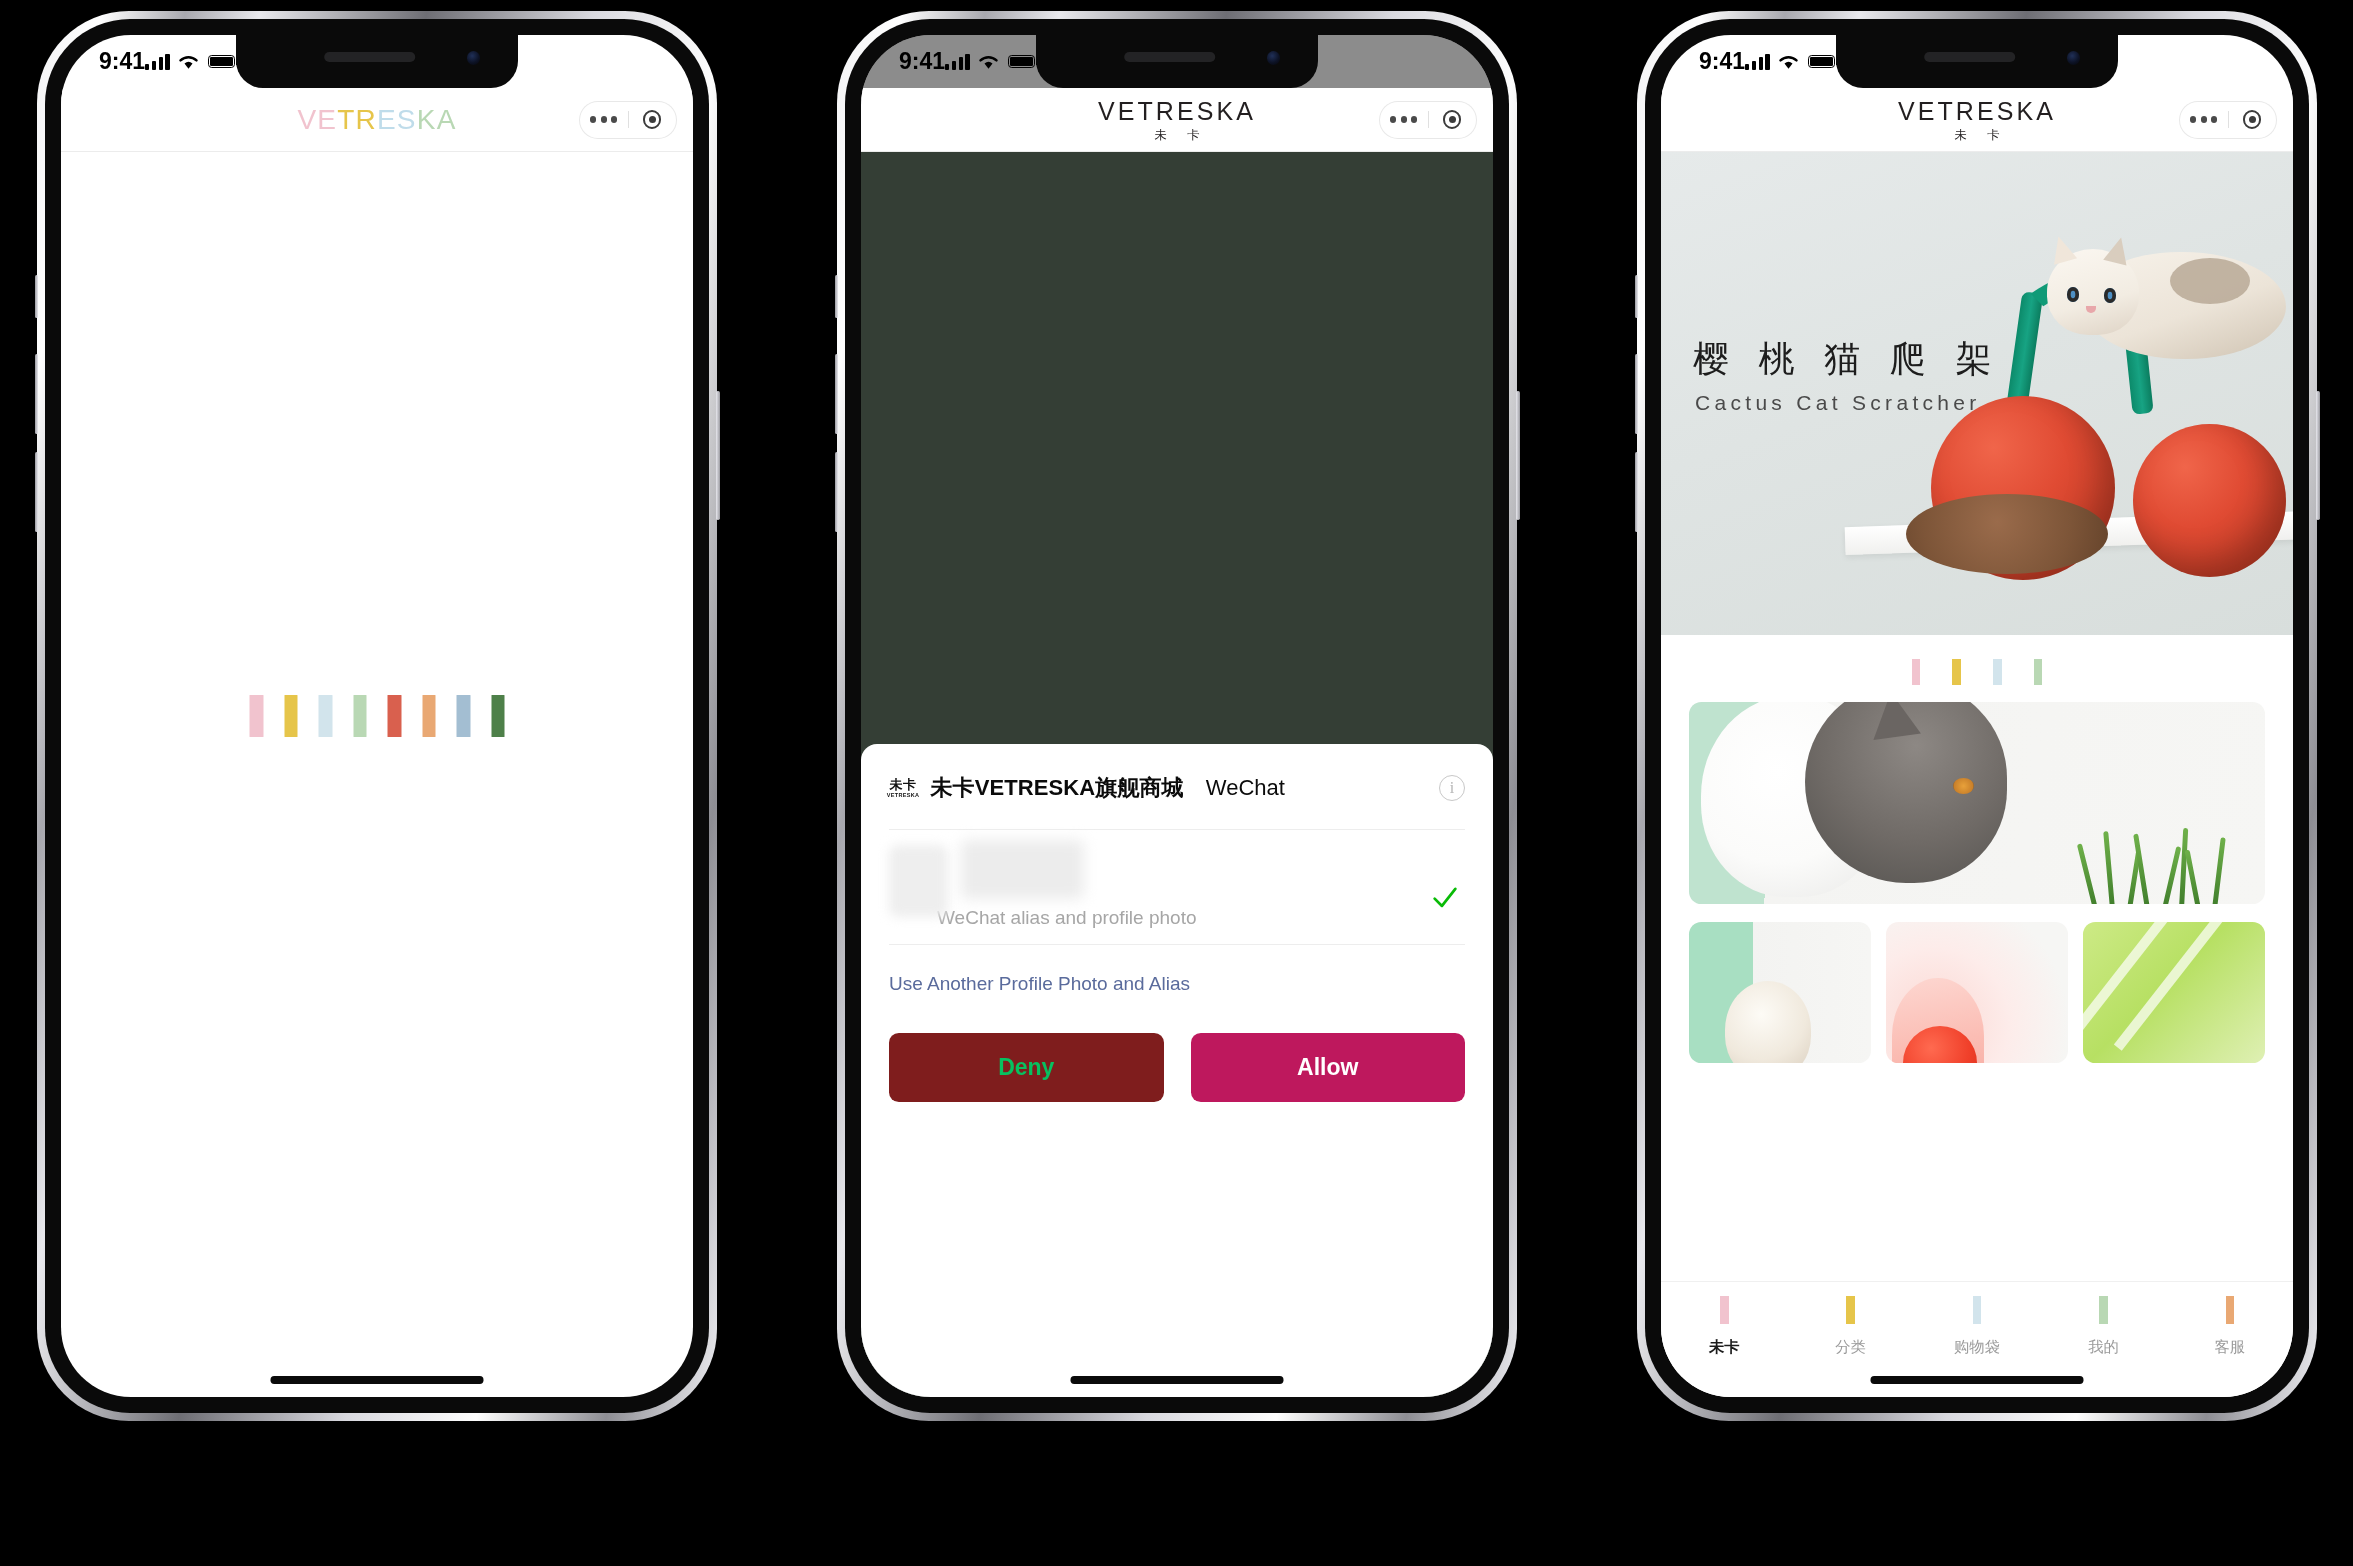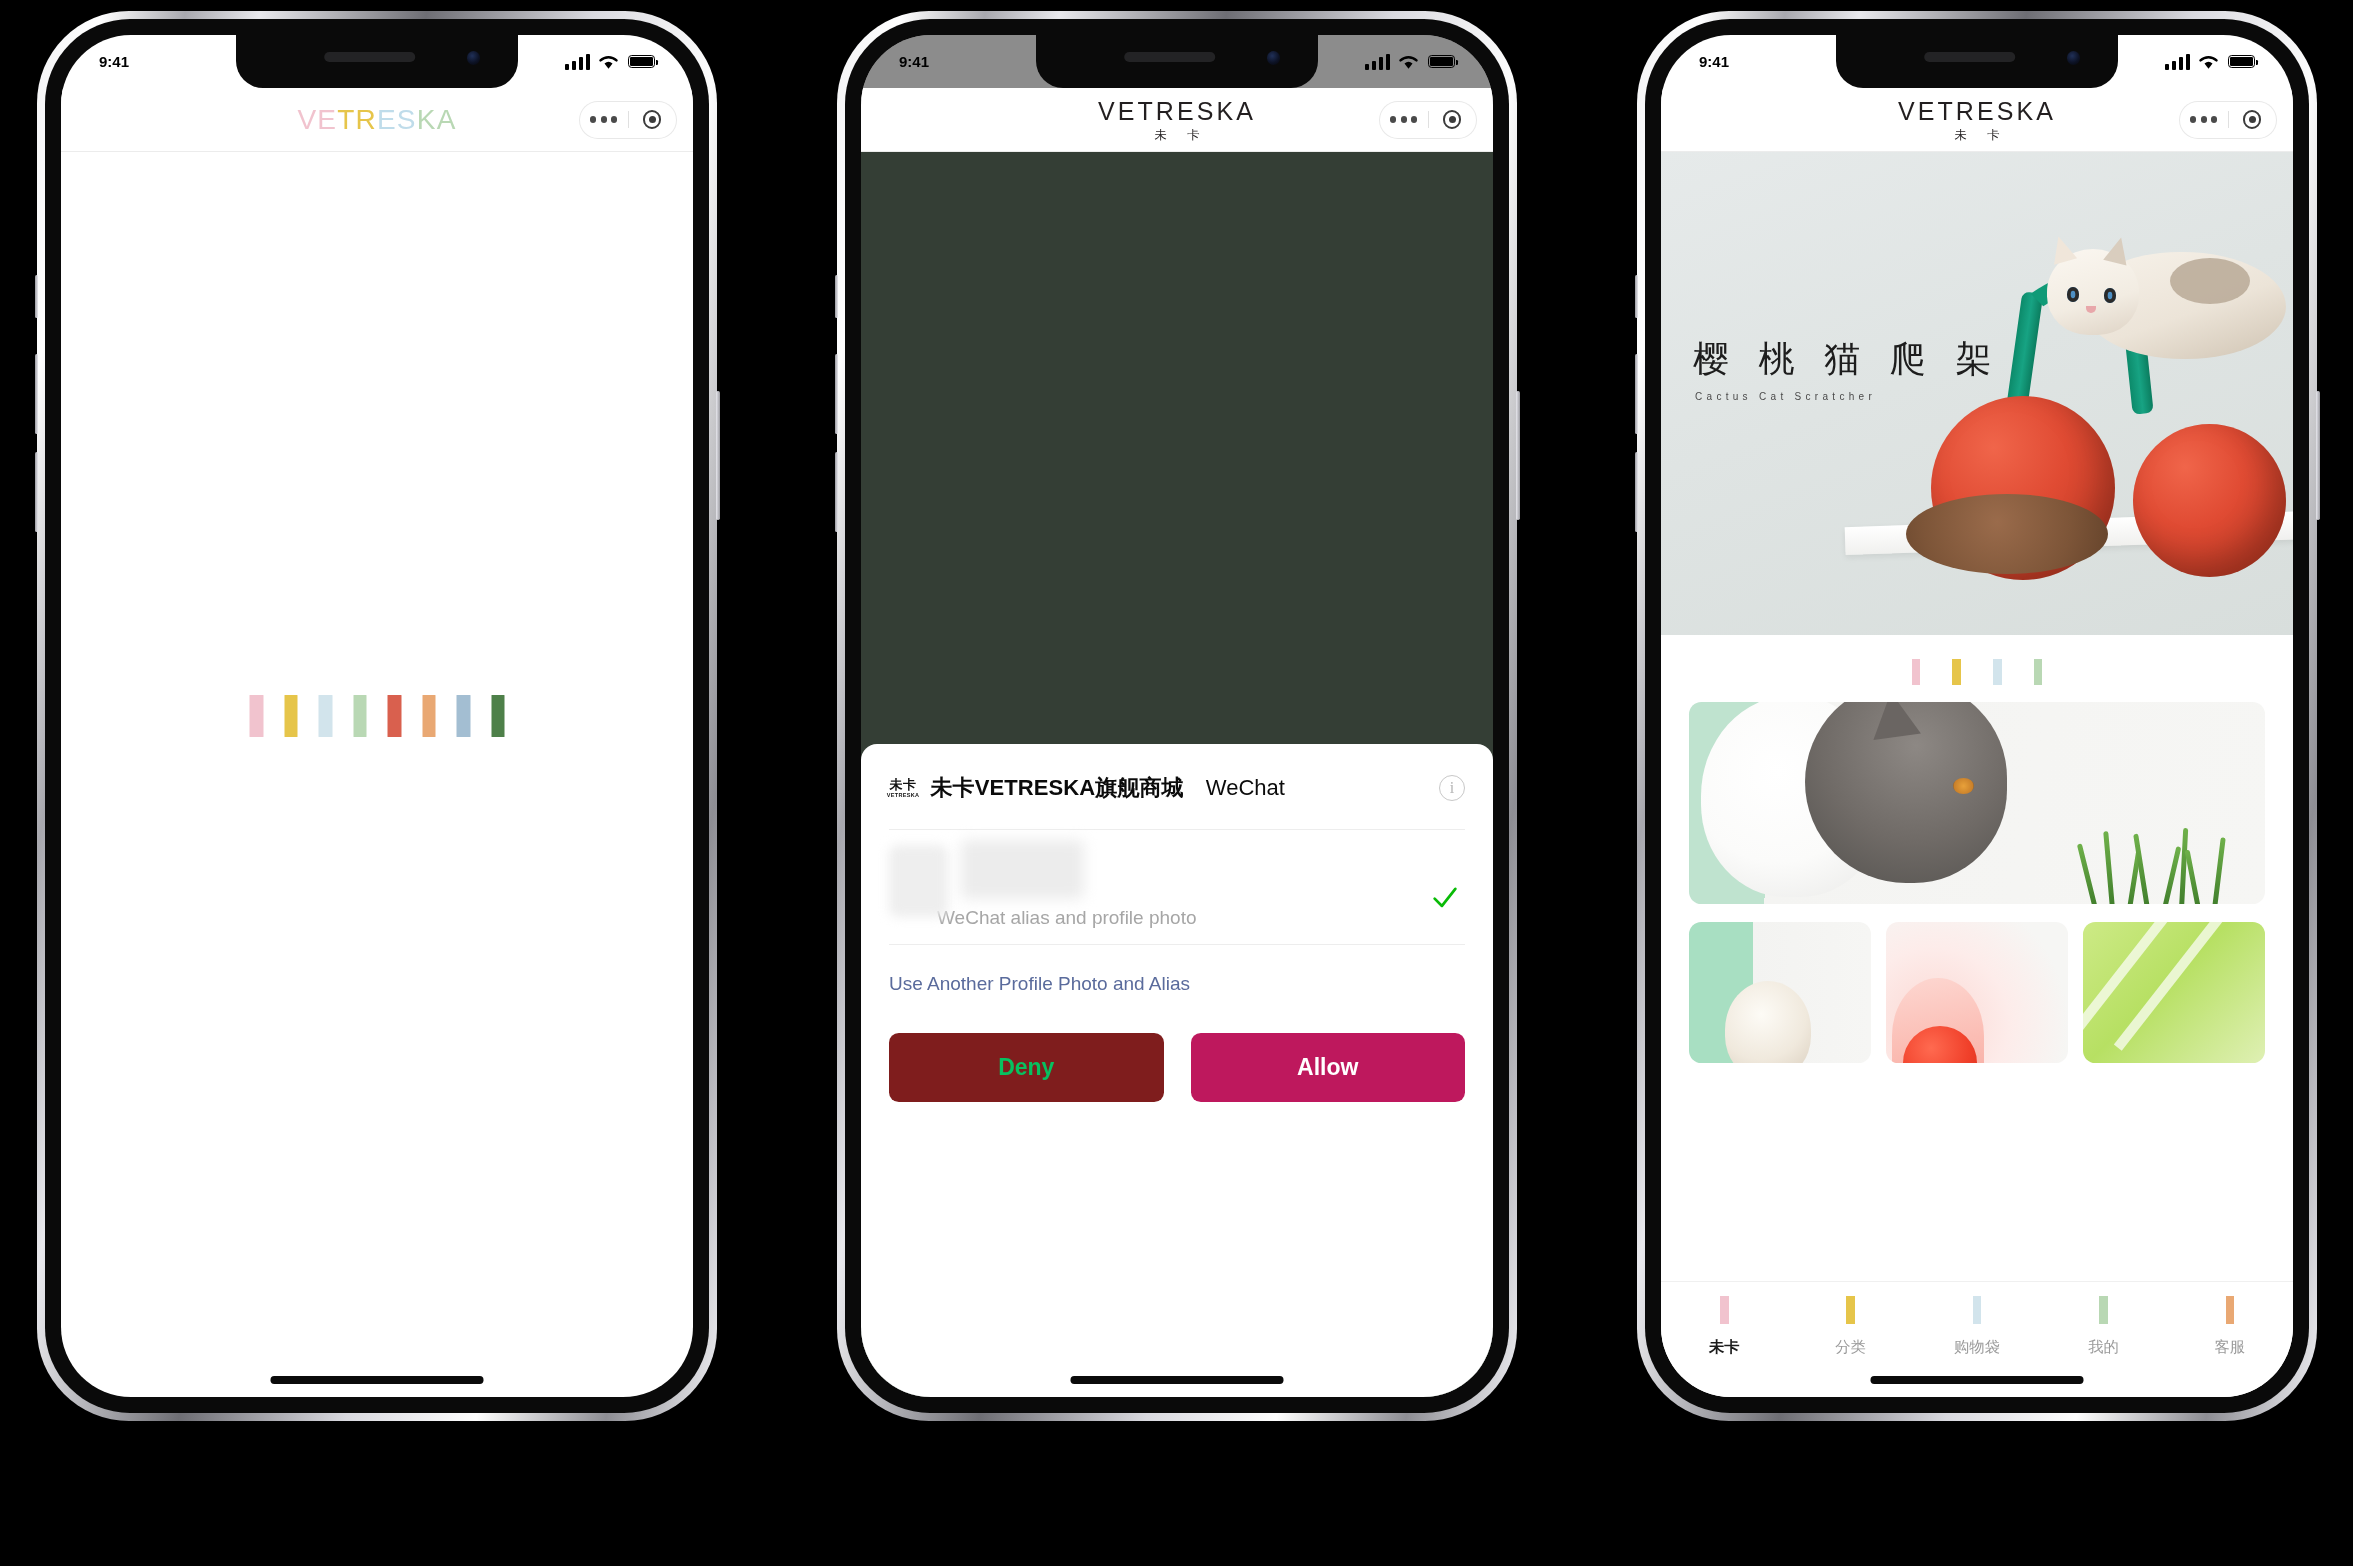--- a/index.html
+++ b/index.html
@@ -59,23 +59,23 @@
     background: linear-gradient(90deg,#9b9ba1,#e8e8ee);
   }
   .side-btn-right {
     position: absolute; right: -2.5px; width: 3.7px; border-radius: 1.8px;
     background: linear-gradient(270deg,#9b9ba1,#e8e8ee);
   }
 
   
   .statusbar {
     position: absolute; top: 0; left: 0; right: 0; height: 53px;
-    display: flex; align-items: center; justify-content: space-between;
+    display: flex; align-items: center; justify-content: flex-start;
     padding: 0 38px; z-index: 55;
-    font-size: 15px; font-weight: 600; color: #000;
+    font-size: 23px; font-weight: 600; color: #000;
   }
   .status-right { display: flex; align-items: center; gap: 8.6px; }
   .bars { display: flex; align-items: flex-end; gap: 2.5px; height: 16px; }
   .bars i { width: 4.3px; background: #000; border-radius: 0.9px; display:block; }
   .bars i:nth-child(1){height:5.5px}.bars i:nth-child(2){height:8.6px}
   .bars i:nth-child(3){height:12.3px}.bars i:nth-child(4){height:16px}
   .batt {
     width: 27px; height: 13.5px; border: 1.5px solid #000; border-radius: 3.7px;
     position: relative; padding: 1.2px;
   }
@@ -189,21 +189,21 @@
     position: absolute; top: 116px; left:0; right:0; height: 484px;
     background: linear-gradient(160deg,#e6eaea 0%, #dfe4e3 45%, #d8dedc 100%);
     overflow:hidden;
   }
   .hero-title {
     position:absolute; left: 32px; top: 184px; z-index:4;
     font-size: 36px; letter-spacing: 9.8px; color:#1d1d1d; font-weight:500;
   }
   .hero-sub {
     position:absolute; left: 34px; top: 240px; z-index:4;
-    font-size: 10px; letter-spacing: 4.3px; color:#4a4a4a;
+    font-size: 21px; letter-spacing: 4.3px; color:#4a4a4a;
   }
   .cherry-ball {
     position:absolute; border-radius:50%;
     background: radial-gradient(circle at 34% 28%, #f0654a 0%, #e04b33 40%, #c13b25 80%, #a8311f 100%);
     box-shadow: inset -13.5px -16px 31px rgba(0,0,0,0.22);
   }
   .stem {
     position:absolute; background: linear-gradient(90deg,#0c8a6a,#17a383,#0b7d5f);
     border-radius: 7.4px;
   }

